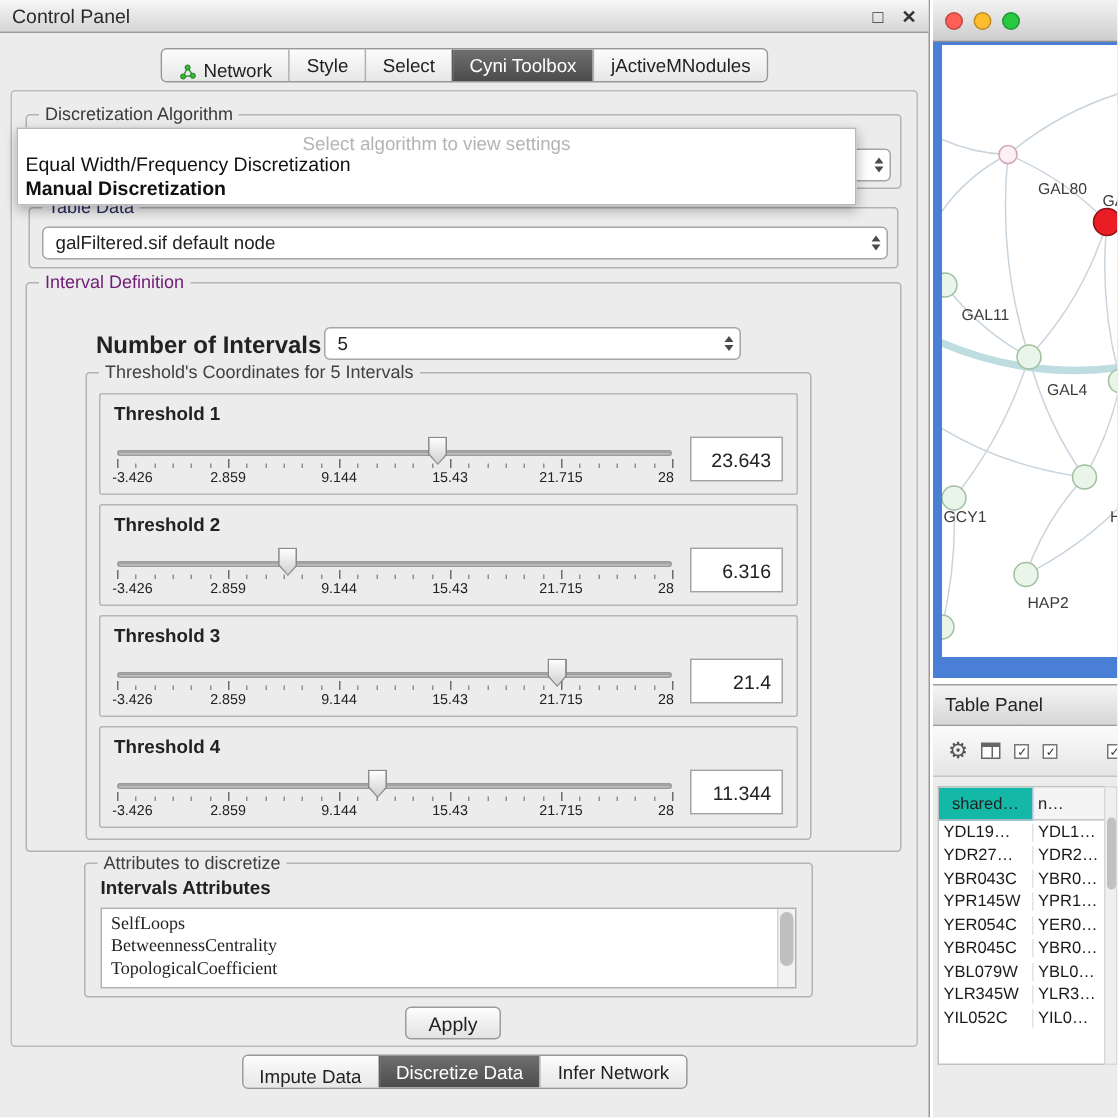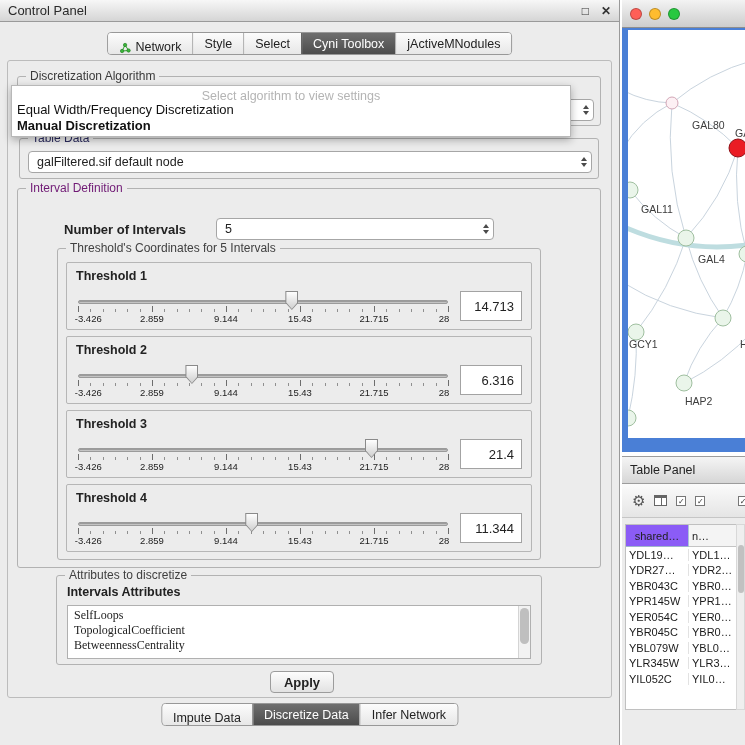--- a/index.html
+++ b/index.html
@@ -40,21 +40,21 @@
 
   .popup { position:absolute; left:3px; top:24px; width:560px; height:52px; background:#fff; border:1px solid #b8b8b8; box-shadow:0 3px 8px rgba(0,0,0,0.3); z-index:50; }
   .popup-placeholder { text-align:center; color:#b4b4b4; font-size:12.5px; padding-top:3px; height:16px; }
   .popup-item { font-size:13px; height:16px; line-height:16px; padding-left:5px; color:#111; white-space:nowrap; }
   .popup-item.bold { font-weight:bold; }
 
   #td-group { left:11px; top:77px; width:580px; height:41px; }
   #td-combo { left:8px; top:12px; width:564px; }
 
   #interval-group { left:9px; top:127px; width:584px; height:380px; }
-  #num-label { position:absolute; left:46px; top:33px; font-weight:bold; font-size:13px; }
+  #num-label { position:absolute; left:46px; top:33px; font-weight:bold; font-size:16px; }
   #num-combo { left:198px; top:29px; width:278px; }
   #thr-group { left:39px; top:59px; width:484px; height:312px; }
   #thresholds { position:absolute; left:0; right:0; top:0; padding:13px 8px 0 8px; }
 
   .thr-box { position:relative; border:1px solid #b6b6b6; border-radius:2px; height:68px; margin-bottom:6px; padding:6px 9px; background:#ececec; }
   .thr-label { font-weight:bold; font-size:12.5px; }
   .thr-row { display:flex; margin-top:5px; }
   .slider-wrap { flex:1; position:relative; height:40px; margin-right:10px; }
   .track { position:absolute; left:2px; right:2px; top:12px; height:4px; background:#c9c9c9; border:1px solid #9b9b9b; border-radius:2px; box-shadow:inset 0 1px 1px rgba(0,0,0,0.25); }
   .handle-outer { position:absolute; top:3px; width:13px; height:19px; margin-left:-6.5px; background:#8a8a8a; clip-path:polygon(0 0,100% 0,100% 62%,50% 100%,0 62%); z-index:2; }
@@ -66,21 +66,21 @@
   .tick-label { position:absolute; transform:translateX(-50%); white-space:nowrap; }
   .value-box { width:62px; height:30px; margin-top:3px; background:#fff; border:1px solid #a3a3a3; display:flex; align-items:center; justify-content:flex-end; padding:0 7px; font-size:13px; }
 
   #attr-group { left:48px; top:514px; width:486px; height:90px; }
   #attr-sub { position:absolute; left:10px; top:9px; font-weight:bold; font-size:12.5px; }
   #attr-list { position:absolute; left:10px; top:29px; right:10px; bottom:5px; background:#fff; border:1px solid #b0b0b0; overflow:hidden; font-size:12px; padding:2px 14px 0 6px; }
   .attr-item { line-height:15px; white-space:nowrap;font-family:Liberation Serif, serif; }
   .list-sb { position:absolute; right:0; top:0; bottom:0; width:12px; background:#f2f2f2; border-left:1px solid #d4d4d4; }
   .list-thumb { position:absolute; top:2px; right:1px; width:9px; height:36px; background:#bfbfbf; border-radius:5px; }
 
-  #apply-btn { position:absolute; left:262px; top:610px; width:64px; height:22px; border:1px solid #9c9c9c; border-radius:4px; background:linear-gradient(#fdfdfd,#e2e2e2); font-size:13px; font-family:"Liberation Sans",sans-serif; color:#222;font-weight:bold; }
+  #apply-btn { position:absolute; left:262px; top:610px; width:64px; height:22px; border:1px solid #9c9c9c; border-radius:4px; background:linear-gradient(#fdfdfd,#e2e2e2); font-size:13px; font-family:"Liberation Sans",sans-serif; color:#222; }
 
   
   #net-window { position:absolute; left:622px; top:0; width:123px; height:452px; }
   .net-titlebar { position:absolute; left:0; top:0; right:0; height:28px; background:linear-gradient(#f3f3f3,#cdcdcd); border-bottom:1px solid #8e8e8e; display:flex; align-items:center; padding-left:8px; }
   #traffic-lights { display:flex; gap:7px; }
   .tl-btn { width:12px; height:12px; border-radius:50%; border:1px solid rgba(0,0,0,0.25); }
   #net-frame { position:absolute; left:0; top:28px; right:0; bottom:0; }
   .net-canvas { position:absolute; left:6px; top:2px; width:117px; height:408px; background:#fff; overflow:hidden; }
   .node-label { font-size:10.5px; fill:#3c3c3c; font-family:"Liberation Sans",sans-serif; }
 
@@ -89,21 +89,21 @@
   #table-window { position:absolute; left:622px; top:484px; width:123px; height:261px; background:#ececec; }
   .tbl-toolbar { position:absolute; left:0; top:0; right:0; height:34px; background:linear-gradient(#fbfbfb,#e5e5e5); border-bottom:1px solid #c6c6c6; display:flex; align-items:center; gap:9px; padding-left:10px; }
   .tbl-toolbar > :last-child { margin-left:auto; margin-right:-3px; }
   .tb-gear { font-size:15px; color:#555; line-height:15px; }
   .tb-cols { width:13px; height:11px; border:1px solid #666; border-top:3px solid #666; position:relative; background:#fff; }
   .tb-cols::after { content:''; position:absolute; left:50%; top:0; bottom:0; width:1px; background:#666; }
   .tb-cb { width:10px; height:10px; border:1px solid #777; background:#fff; font-size:8px; line-height:9px; text-align:center; color:#333; }
   .tbl-area { position:absolute; left:3px; top:40px; width:111px; height:186px; background:#fff; border:1px solid #c0c0c0; border-right:none; overflow:hidden; }
   .tbl-head { display:flex; height:22px; }
   .th { font-size:11px; display:flex; align-items:center; overflow:hidden; white-space:nowrap; }
-  .th1 { width:63px; background:#8b5cf6; border-right:1px solid #aac3d8; border-bottom:1px solid #9fb6c9; justify-content:center; }
+  .th1 { width:63px; background:#14b8a6; border-right:1px solid #aac3d8; border-bottom:1px solid #9fb6c9; justify-content:center; }
   .th2 { flex:1; background:#f4f4f4; border-bottom:1px solid #c4c4c4; padding-left:3px; }
   .tbl-row { display:flex; height:15.5px; align-items:center; font-size:11px; color:#1a1a1a; }
   .tbl-cell { overflow:hidden; white-space:nowrap; }
   .tbl-cell.c1 { width:63px; padding-left:3px; border-right:1px solid #e2e2e2; }
   .tbl-cell.c2 { flex:1; padding-left:3px; }
   .tbl-sb { position:absolute; right:0; top:40px; width:9px; height:186px; background:#efefef; border:1px solid #d8d8d8; }
   .tbl-thumb { position:absolute; left:1px; top:20px; width:6px; height:48px; background:#c1c1c1; border-radius:3px; }
 </style>
 </head>
 <body>
@@ -233,21 +233,21 @@
                       <div class="tick-label" style="left: 20%;">2.859</div>
                       <div class="tick-label" style="left: 40%;">9.144</div>
                       <div class="tick-label" style="left: 60%;">15.43</div>
                       <div class="tick-label" style="left: 80%;">21.715</div>
                       <div class="tick-label" style="left: 100%; transform: translateX(-88%);">28</div>
                     </div>
                     <div class="handle-outer" style="left: 57.7197%;">
                       <div class="handle-inner"></div>
                     </div>
                   </div>
-                  <div class="value-box">14.713</div>
+                  <div class="value-box">23.643</div>
                 </div>
               </div>
               <div class="thr-box">
                 <div class="thr-label">Threshold 2</div>
                 <div class="thr-row">
                   <div class="slider-wrap">
                     <div class="track"></div>
                     <div class="ticks">
                       <div class="tick major" style="left: 0%;"></div>
                       <div class="tick" style="left: 3.33333%;"></div>
@@ -407,22 +407,22 @@
       </div>
 
       <div class="group" id="attr-group">
         <span class="group-label blue">Attributes to discretize</span>
         <span id="attr-sub">Intervals Attributes</span>
         <div id="attr-list">
           <div class="list-sb">
             <div class="list-thumb"></div>
           </div>
         <div class="attr-item">SelfLoops</div>
+            <div class="attr-item">BetweennessCentrality</div>
             <div class="attr-item">TopologicalCoefficient</div>
-            <div class="attr-item">BetweennessCentrality</div>
           </div>
       </div>
 
       <button id="apply-btn">Apply</button>
     </div>
 
     <div class="segbar" id="bottom-tabbar">
         <div class="seg">
           <div>Impute Data</div>
         </div>

